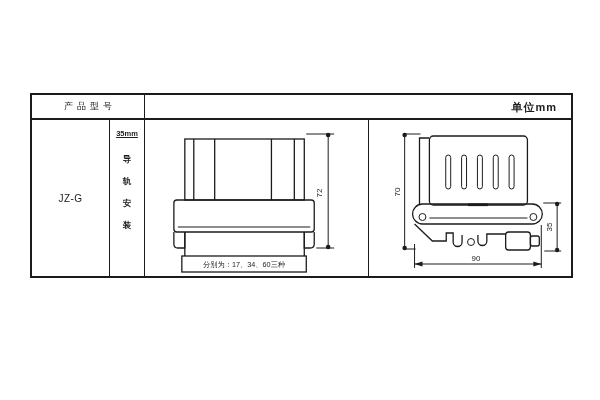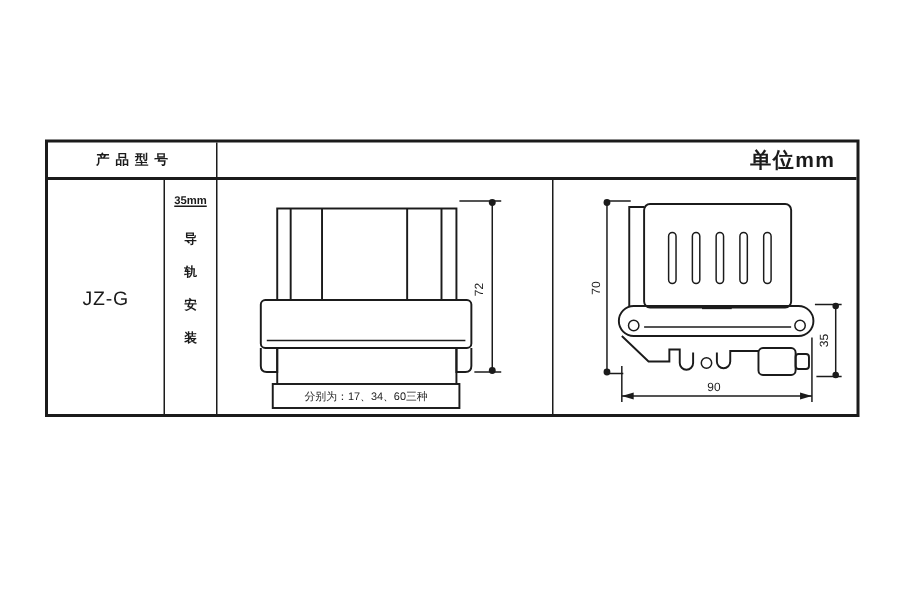--- a/index.html
+++ b/index.html
@@ -2,29 +2,29 @@
 <html><head>
 <meta charset="utf-8">
 <style>
   html,body{margin:0;padding:0;background:#ffffff;}
   *{box-sizing:border-box;}
   .canvas{position:relative;width:600px;height:400px;background:#ffffff;overflow:hidden;
           font-family:"Liberation Sans","DejaVu Sans",sans-serif;color:#1b1b1b;}
   .frame{position:absolute;left:30px;top:93px;width:543px;height:185px;border:2px solid #1b1b1b;}
   .header-row{display:flex;height:25px;border-bottom:2px solid #1b1b1b;}
   .hcell1{width:113px;border-right:1.5px solid #1b1b1b;display:flex;align-items:center;justify-content:center;}
-  .hcell1 span{font-size:9px;font-weight:bold;letter-spacing:4px;text-indent:4px;}
+  .hcell1 span{font-size:9px;font-weight:normal;letter-spacing:4px;text-indent:4px;}
   .hcell2{flex:1;position:relative;}
   .htitle{position:absolute;left:40%;top:50%;transform:translate(-50%,-50%);
           font-size:9px;font-weight:bold;letter-spacing:5px;white-space:nowrap;}
   .hunit{position:absolute;right:14px;top:50%;transform:translateY(-50%);
-         font-size:14px;font-weight:bold;letter-spacing:1px;}
+         font-size:11px;font-weight:bold;letter-spacing:1px;}
   .body-row{display:flex;height:156px;}
   .c-model{width:78px;border-right:1px solid #1b1b1b;display:flex;align-items:center;justify-content:center;}
-  .c-model span{font-size:13px;letter-spacing:0.5px;}
+  .c-model span{font-size:10px;letter-spacing:0.5px;}
   .c-mount{width:35px;border-right:1.5px solid #1b1b1b;display:flex;flex-direction:column;align-items:center;padding-top:9px;}
   .rail{font-size:7.5px;font-weight:bold;text-decoration:underline;}
   .vchars{margin-top:10px;display:flex;flex-direction:column;align-items:center;}
   .vchars span{font-size:8.5px;font-weight:bold;line-height:22px;}
   .c-front{width:224px;border-right:1.5px solid #1b1b1b;}
   .c-side{flex:1;}
   svg{display:block;}
   svg .ln{fill:none;stroke:#1b1b1b;stroke-width:1.3;}
   svg .thin{fill:none;stroke:#1b1b1b;stroke-width:1;}
   svg .dot{fill:#1b1b1b;stroke:none;}

